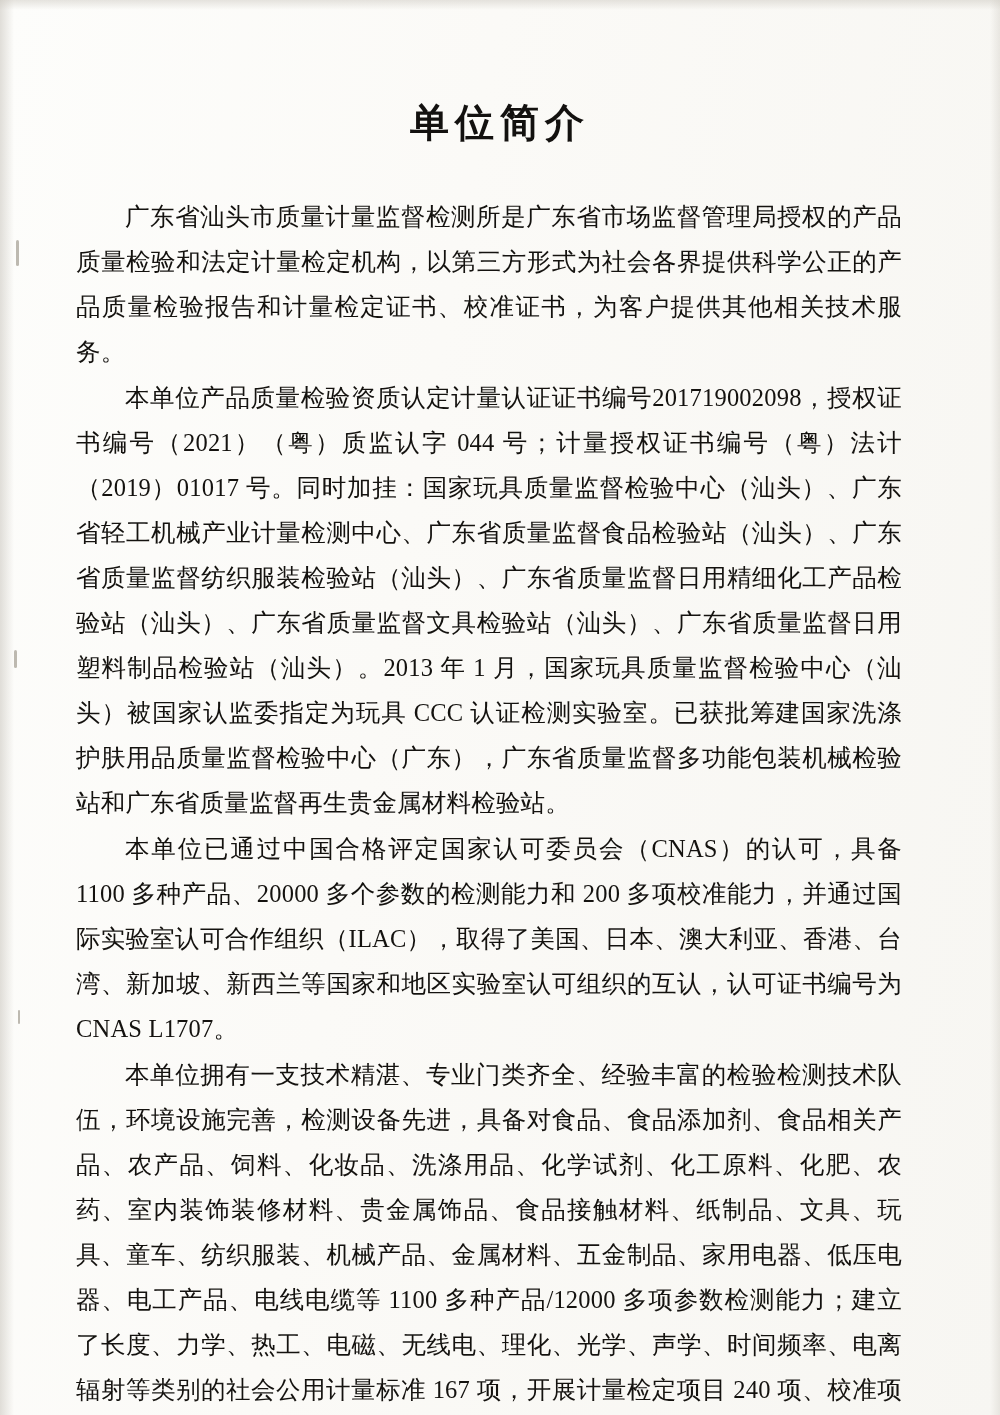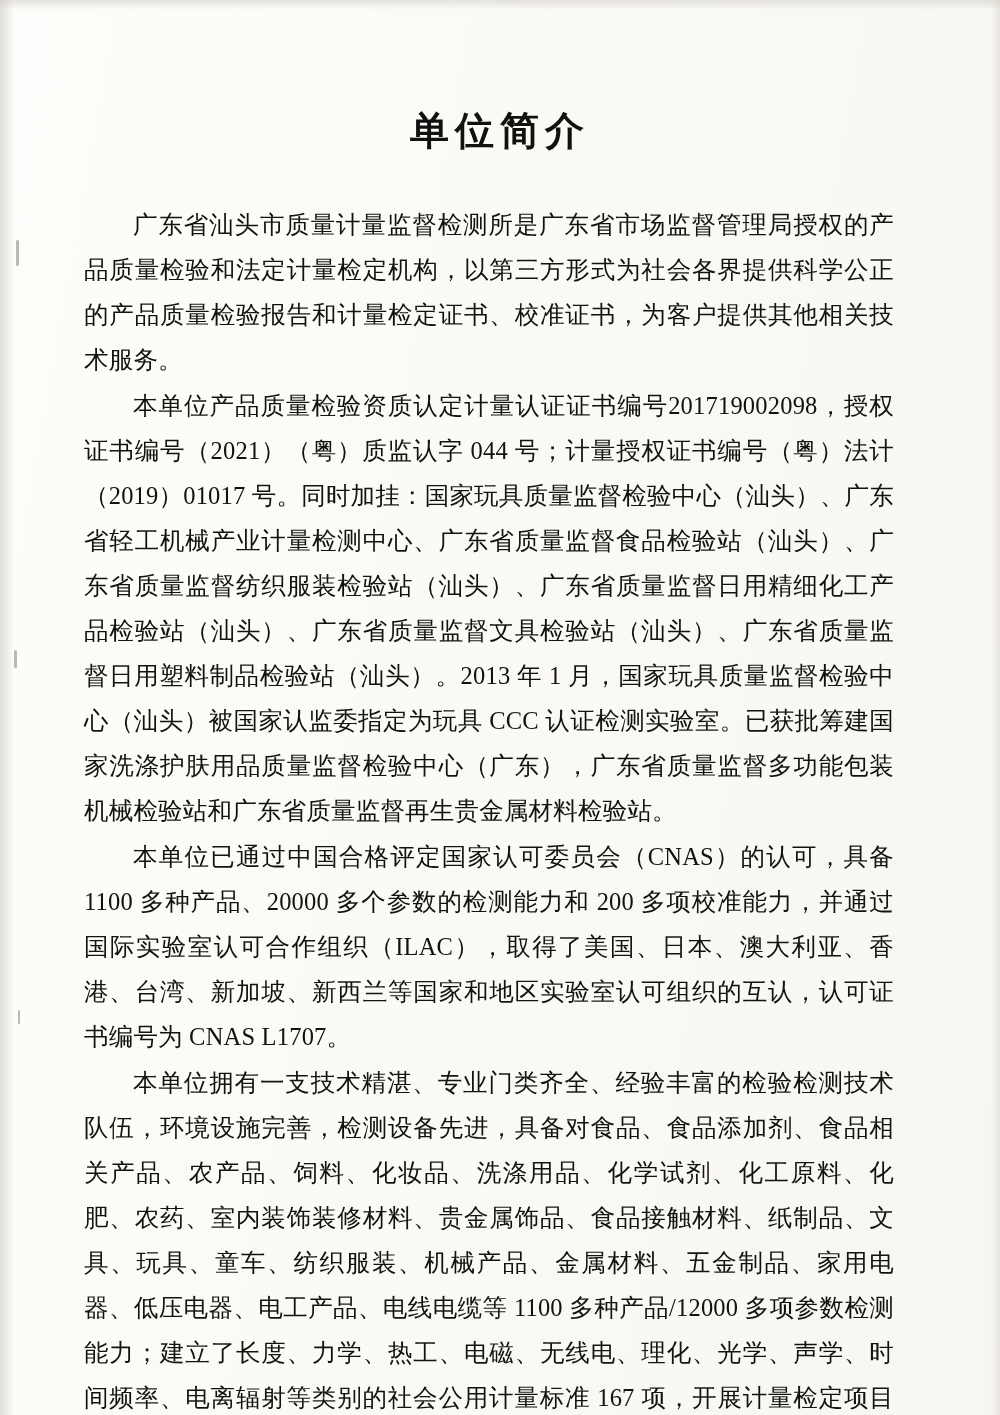--- a/index.html
+++ b/index.html
@@ -12,21 +12,21 @@
     background: #ffffff;
     font-family: "Liberation Serif", serif;
     overflow: hidden;
   }
   .page {
     position: relative;
     width: 1000px;
     height: 1415px;
     background: linear-gradient(100deg, #fdfdfb 0%, #fbfaf7 40%, #f7f6f2 100%);
     box-sizing: border-box;
-    padding: 12px;
+    padding: 4px;
   }
   
   .scan-edge-left {
     position: absolute;
     left: 0; top: 0;
     width: 14px; height: 100%;
     background: linear-gradient(to right, rgba(200,196,188,0.55), rgba(255,255,255,0));
     pointer-events: none;
   }
   .scan-edge-top {

